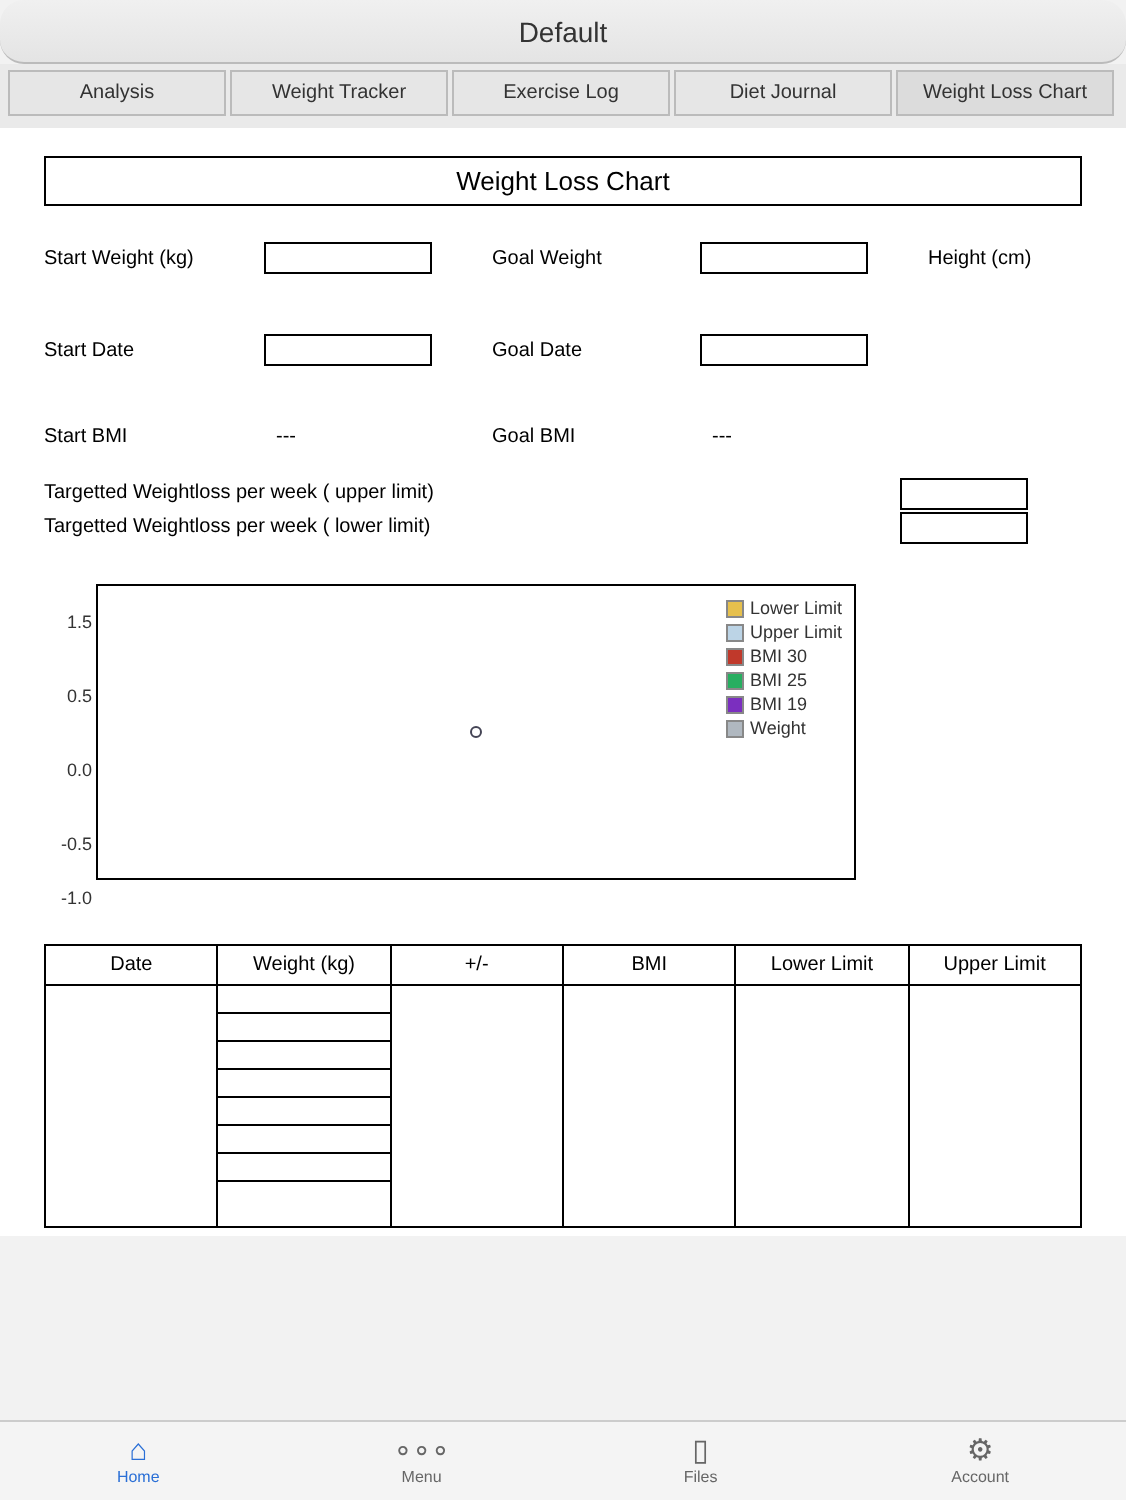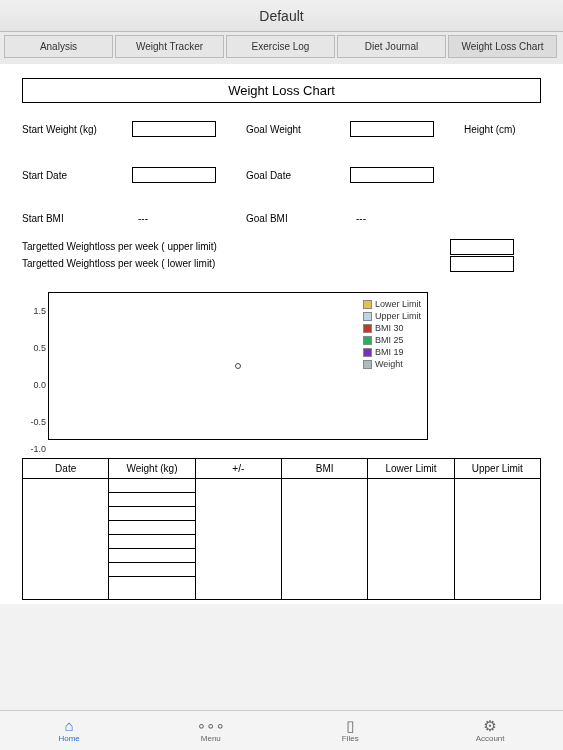--- a/index.html
+++ b/index.html
@@ -16,20 +16,21 @@
 .header {
   height: 32px;
   background: #eaeaea;
   background: linear-gradient(#f0f0f0,#e4e4e4);
   display: flex;
   align-items: center;
   justify-content: center;
   font-size: 14px;
   color: #333;
   border-bottom: 1px solid #bbb;
+  border-radius: 12px;
 }
 .tabbar {
   display: flex;
   gap: 2px;
   padding: 3px 6px 6px 4px;
   background: #eaeaea;
 }
 .tabbar .tab {
   flex: 1;
   text-align: center;
@@ -91,21 +92,21 @@
   background: #fff;
 }
 .chart-wrap { position: relative; margin-top: 6px; }
 .ytick { position: absolute; left: 0; width: 24px; text-align: right; font-size: 9px; color:#333; }
 .xticks { display:flex; width:380px; margin-left:26px; justify-content:space-between; font-size:9px; color:#333; margin-top:2px;}
 .legend { position:absolute; right:6px; top:6px; font-size:9px; color:#333; }
 .legend .li { display:flex; align-items:center; margin-bottom:2px; }
 .legend .sw { width:9px; height:9px; border:1px solid #888; margin-right:3px; }
 .datapt { position:absolute; width:6px; height:6px; border-radius:50%; background:#fff; border:1px solid #445; left:50%; top:50%; transform:translate(-50%,-50%);}
 .table {
-  margin-top: 18px;
+  margin-top: 32px;
   border: 1px solid #000;
   width: 100%;
 }
 .table .thead { display:flex; }
 .table .thead .th {
   flex:1; text-align:center; font-size:10px; padding:4px 0;
   border-right:1px solid #000; border-bottom:1px solid #000;
 }
 .table .thead .th:last-child{border-right:none;}
 .tbody { display:flex; }

